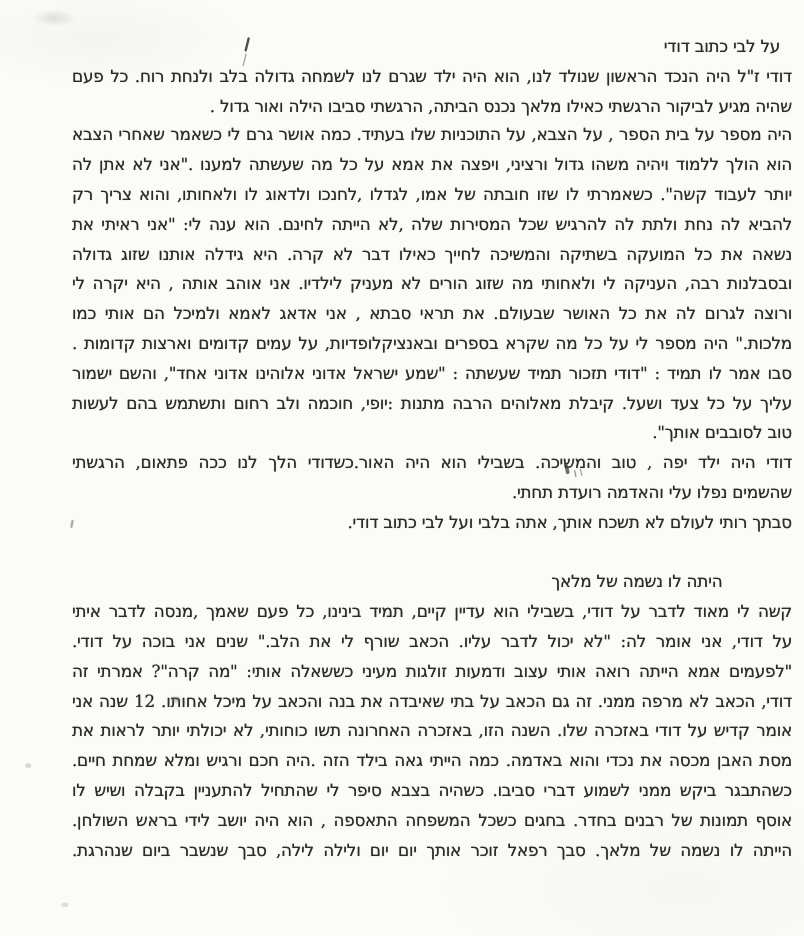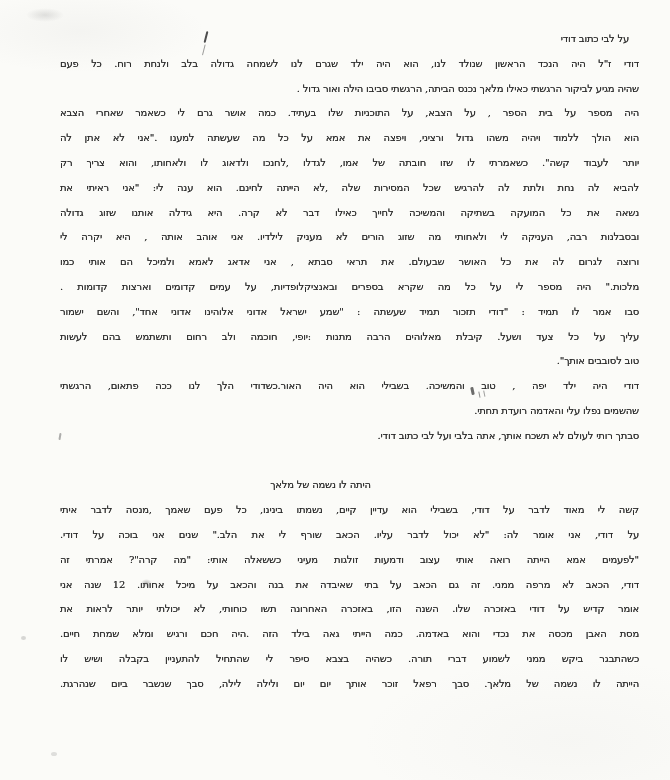--- a/index.html
+++ b/index.html
@@ -11,35 +11,35 @@
   }
   
   .page::before{
     content:"";position:absolute;inset:0;
     background:
       radial-gradient(180px 60px at 12% 4%, rgba(150,150,150,0.07), rgba(0,0,0,0) 70%),
       radial-gradient(300px 120px at 85% 95%, rgba(160,160,160,0.05), rgba(0,0,0,0) 70%);
     pointer-events:none;
   }
   .doc{
-    position:absolute;top:27px;right:31px;left:60px;
+    position:absolute;top:27px;right:10px;left:60px;
     direction:rtl;
     color:#2b2b2b;
-    font-size:10px;
+    font-size:14px;
     letter-spacing:-0.2px;
     text-shadow:0 0 0.6px rgba(45,45,45,0.75);
   }
   .line{height:24.8px;line-height:24.8px;overflow:hidden;white-space:normal;}
   .line.j{text-align:justify;text-align-last:justify;}
   .line.r{}
   .line.l{text-align:right;}
   .line.l.ind{padding-left:45px;}
   .line.blank{height:24.8px;}
   .head1{text-align:right;padding-left:0;padding-right:10px;}
-  .head2{text-align:center;padding-right:58px;}
+  .head2{text-align:right;padding-right:58px;}
   
   .art{position:absolute;pointer-events:none;}
   .a-smudge-top{left:26px;top:8px;width:38px;height:14px;border-radius:50%;
     background:radial-gradient(closest-side,rgba(120,120,120,0.20),rgba(0,0,0,0));}
   .a-tick{left:205px;top:31px;width:2px;height:12px;background:#4d4d4d;
     transform:rotate(14deg);border-radius:1px;box-shadow:1px 13px 0 -0.5px rgba(80,80,80,0.55);}
   .a-mark-mid{left:471px;top:387px;width:3px;height:8px;background:rgba(60,60,60,0.75);
     transform:rotate(-12deg);border-radius:1px;
     box-shadow:6px 5px 0 -1px rgba(70,70,70,0.6), 11px 5px 0 -1px rgba(70,70,70,0.5);}
   .a-apos{left:59px;top:433px;width:2px;height:7px;background:rgba(110,110,110,0.55);
@@ -74,27 +74,28 @@
         <div class="line r">טוב לסובבים אותך".</div>
         <div class="line j">דודי היה ילד יפה , טוב והמשיכה. בשבילי הוא היה האור.כשדודי הלך לנו ככה פתאום, הרגשתי</div>
         <div class="line l ind">שהשמים נפלו עלי והאדמה רועדת תחתי.</div>
         <div class="line l">סבתך רותי לעולם לא תשכח אותך, אתה בלבי ועל לבי כתוב דודי.</div>
       </div>
 
     <div class="line blank"></div>
 
     <div class="line head2">היתה לו נשמה של מלאך</div>
     <div id="s2-lines">
-        <div class="line j">קשה לי מאוד לדבר על דודי, בשבילי הוא עדיין קיים, נשמתו בינינו, כל פעם שאמך ,מנסה לדבר איתי</div>
+        <div class="line j">קשה לי מאוד לדבר על דודי, בשבילי הוא עדיין קיים, תמיד בינינו, כל פעם שאמך ,מנסה לדבר איתי</div>
         <div class="line j">על דודי, אני אומר לה: "לא יכול לדבר עליו. הכאב שורף לי את הלב." שנים אני בוכה על דודי.</div>
         <div class="line j">"לפעמים אמא הייתה רואה אותי עצוב ודמעות זולגות מעיני כששאלה אותי: "מה קרה"? אמרתי זה</div>
         <div class="line j">דודי, הכאב לא מרפה ממני. זה גם הכאב על בתי שאיבדה את בנה והכאב על מיכל אחותו. 12 שנה אני</div>
         <div class="line j">אומר קדיש על דודי באזכרה שלו. השנה הזו, באזכרה האחרונה תשו כוחותי, לא יכולתי יותר לראות את</div>
         <div class="line j">מסת האבן מכסה את נכדי והוא באדמה. כמה הייתי גאה בילד הזה .היה חכם ורגיש ומלא שמחת חיים.</div>
-        <div class="line j">כשהתבגר ביקש ממני לשמוע דברי תורה. כשהיה בצבא סיפר לי שהתחיל להתעניין בקבלה ושיש לו</div>
+        <div class="line j">כשהתבגר ביקש ממני לשמוע דברי סביבו. כשהיה בצבא סיפר לי שהתחיל להתעניין בקבלה ושיש לו</div>
+        <div class="line j">אוסף תמונות של רבנים בחדר. בחגים כשכל המשפחה התאספה , הוא היה יושב לידי בראש השולחן.</div>
         <div class="line j">הייתה לו נשמה של מלאך. סבך רפאל זוכר אותך יום יום ולילה לילה, סבך שנשבר ביום שנהרגת.</div>
       </div>
   </div>
 
   <div class="art a-smudge-top"></div>
   <div class="art a-tick"></div>
   <div class="art a-mark-mid"></div>
   <div class="art a-apos"></div>
   <div class="art a-blob"></div>
   <div class="art a-dot1"></div>

